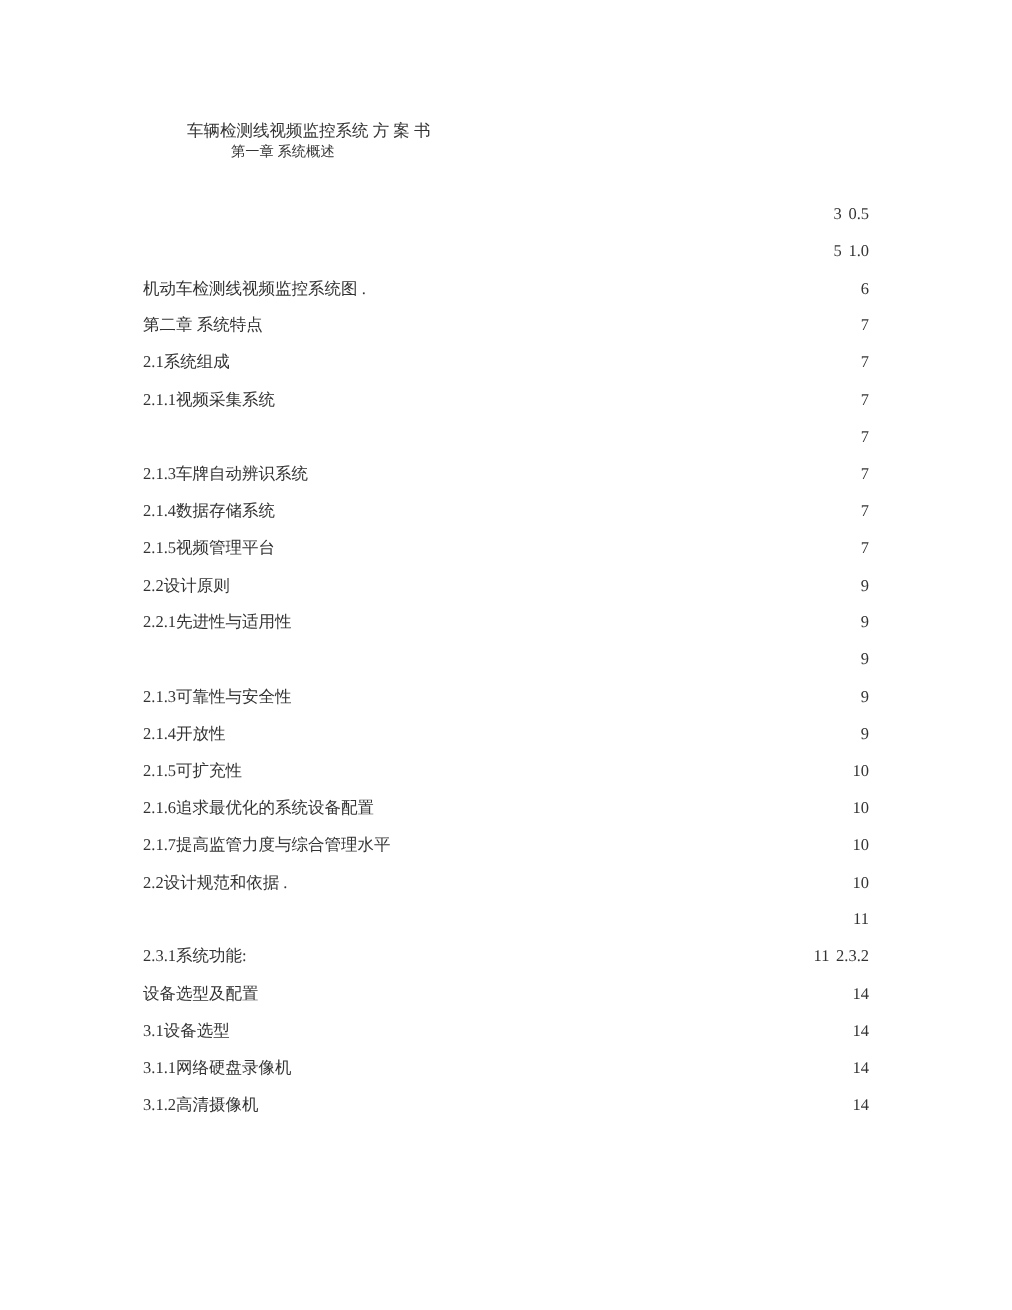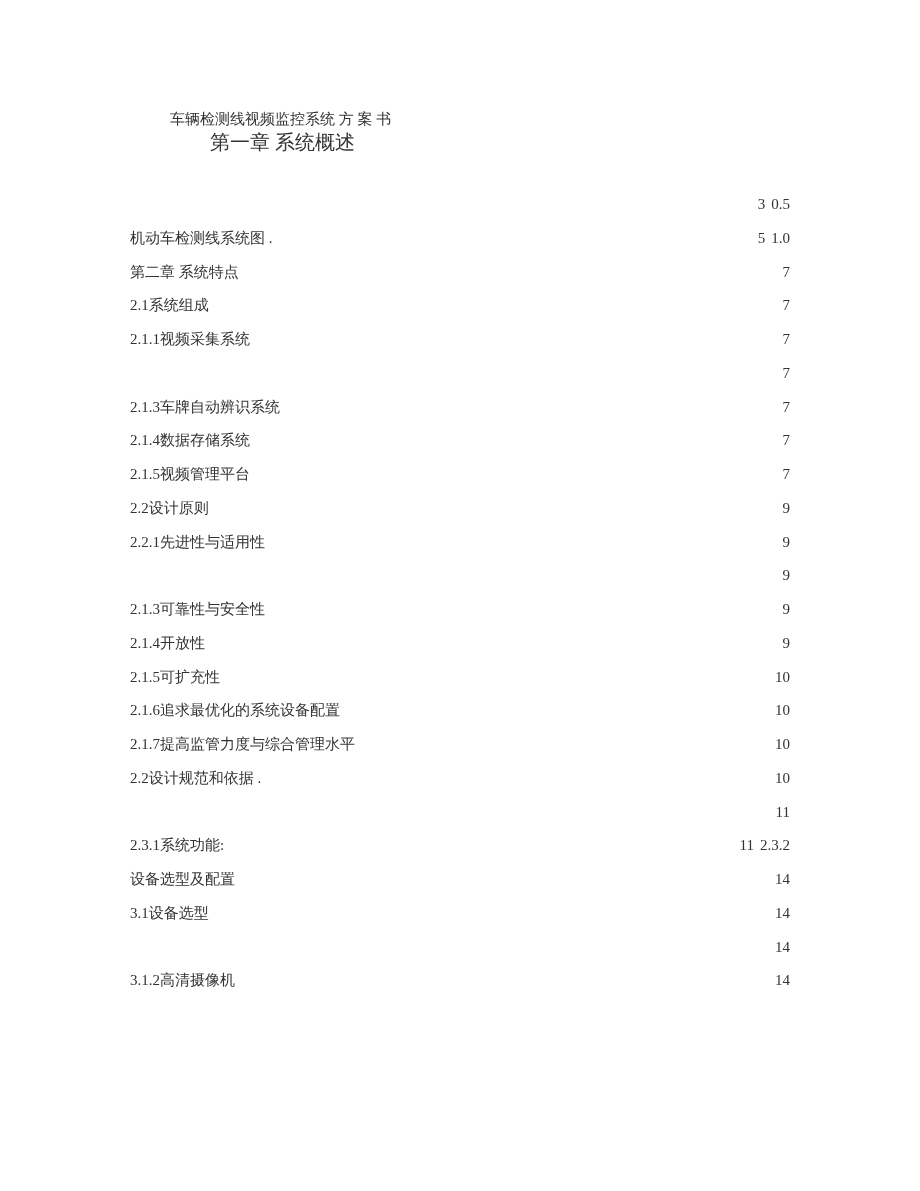--- a/index.html
+++ b/index.html
@@ -18,21 +18,21 @@
     }
     .doc-title {
       text-align: left;
       padding-left: 40px;
       font-size: 15px;
     }
     .chapter-heading {
       text-align: left;
       padding-left: 80px;
       margin-bottom: 32px;
-      font-size: 20px;
+      font-size: 13px;
     }
     .toc {
       line-height: 2.25;
       text-align: justify;
     }
     .toc-line {
       display: flex;
       align-items: baseline;
       white-space: nowrap;
     }
@@ -69,24 +69,28 @@
 <div class="chapter-heading">第一章 系统概述</div>
 
 <div class="toc" id="toc-container">
     <div class="toc-line">
       <span class="toc-label"></span>
       <span class="toc-dots"></span>
       <span class="toc-page">3</span>
       <span class="toc-trail">0.5</span>
     </div>
     <div class="toc-line">
-      <span class="toc-label">机动车检测线系统图 .</span>
       <span class="toc-dots"></span>
       <span class="toc-page">5</span>
       <span class="toc-trail">1.0</span>
+    </div>
+    <div class="toc-line">
+      <span class="toc-label">机动车检测线视频监控系统图 .</span>
+      <span class="toc-dots"></span>
+      <span class="toc-page">6</span>
     </div>
     <div class="toc-line">
       <span class="toc-label">第二章 系统特点</span>
       <span class="toc-dots"></span>
       <span class="toc-page">7</span>
     </div>
     <div class="toc-line">
       <span class="toc-label">2.1系统组成</span>
       <span class="toc-dots"></span>
       <span class="toc-page">7</span>
@@ -173,20 +177,21 @@
       <span class="toc-label">设备选型及配置</span>
       <span class="toc-dots"></span>
       <span class="toc-page">14</span>
     </div>
     <div class="toc-line">
       <span class="toc-label">3.1设备选型</span>
       <span class="toc-dots"></span>
       <span class="toc-page">14</span>
     </div>
     <div class="toc-line">
+      <span class="toc-label">3.1.1网络硬盘录像机</span>
       <span class="toc-dots"></span>
       <span class="toc-page">14</span>
     </div>
     <div class="toc-line">
       <span class="toc-label">3.1.2高清摄像机</span>
       <span class="toc-dots"></span>
       <span class="toc-page">14</span>
     </div>
   </div>
 

